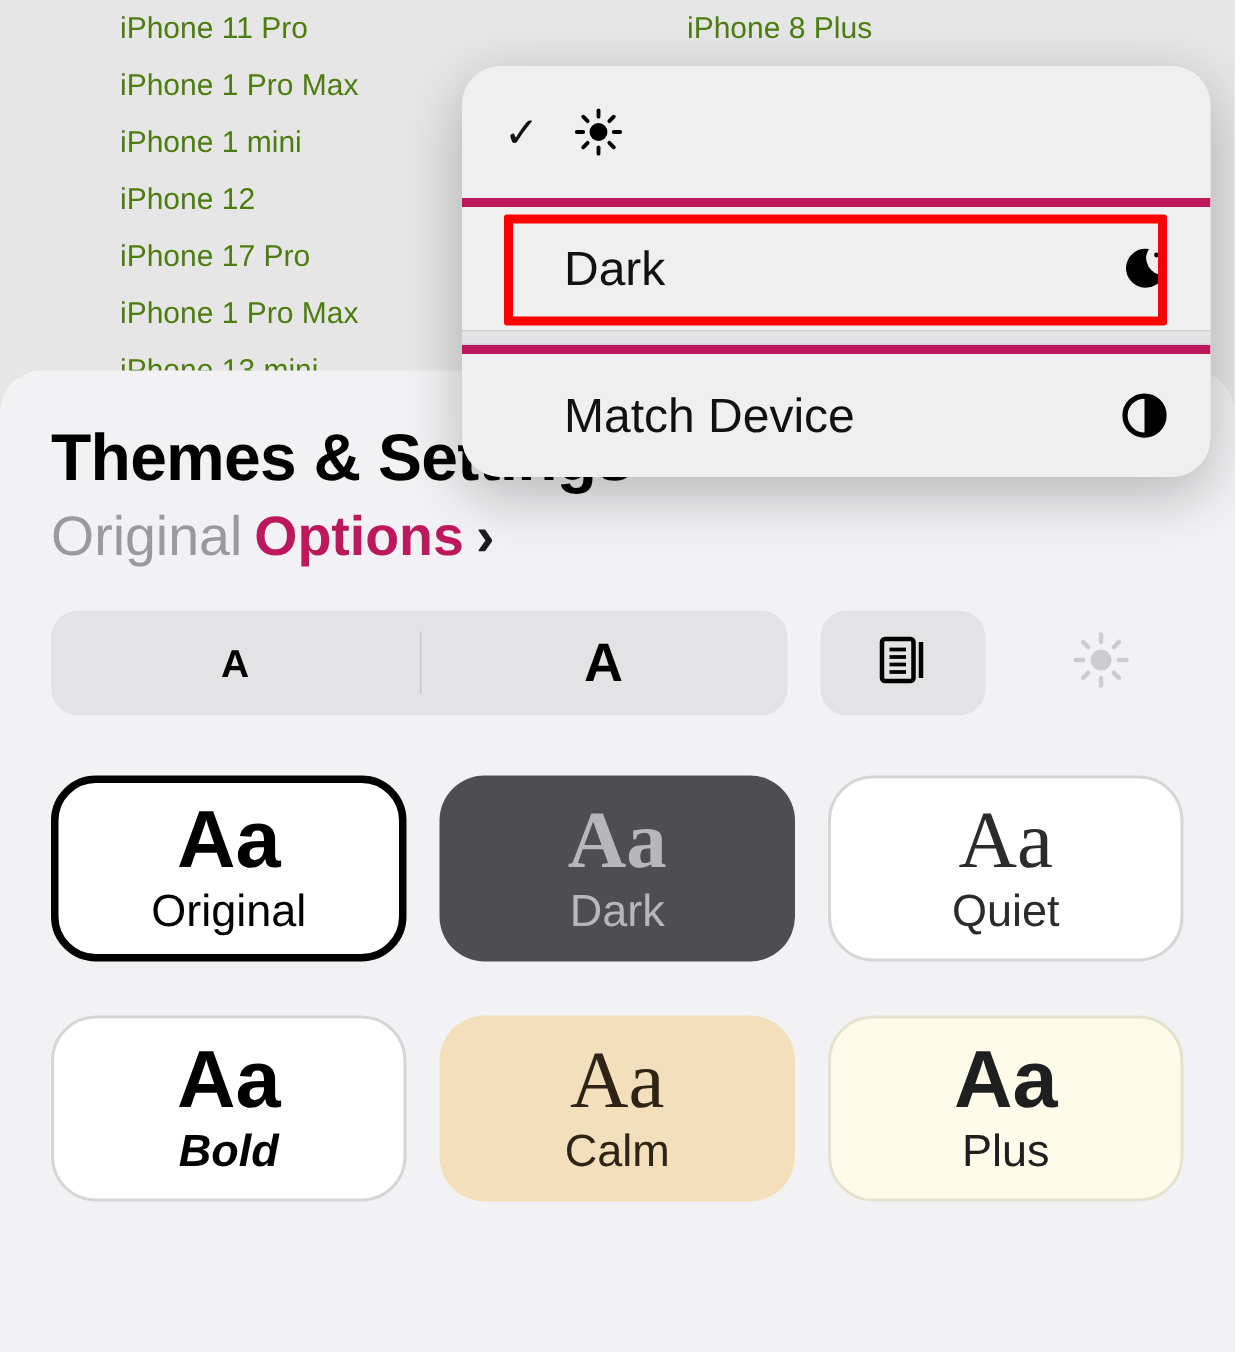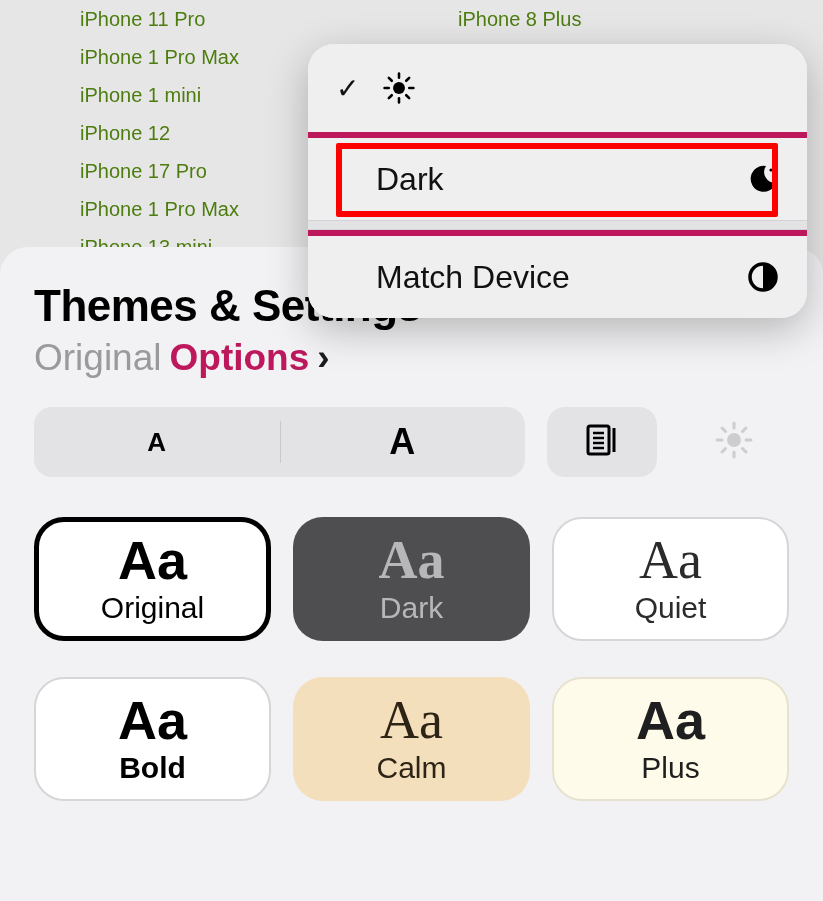--- a/index.html
+++ b/index.html
@@ -129,21 +129,21 @@
   .theme-card .label { font-size: 30px; margin-top: 4px; }
 
   .card-original { background: #fff; border: 5px solid #000; color:#000; }
   .card-original .aa { font-weight: 700; }
   .card-quiet { background: #4e4e50; color: #b7b7ba; }
   .card-quiet .aa { font-family: Georgia, serif; font-weight: 600; }
   .card-paper { background: #fff; border: 2px solid #d6d6d9; color:#2b2b2b; }
   .card-paper .aa { font-family: Georgia, serif; font-weight: 500; }
   .card-bold { background: #fff; border: 2px solid #d6d6d9; color:#000; }
   .card-bold .aa { font-weight: 800; }
-  .card-bold .label { font-weight: 700; }
+  .card-bold .label { font-weight: 700; font-style: italic; }
   .card-calm { background: #f3dfbb; color:#2d2416; }
   .card-calm .aa { font-family: Georgia, serif; font-weight: 500; }
   .card-focus { background: #fffbea; border: 2px solid #e7e2cf; color:#1f1f1f; }
   .card-focus .aa { font-weight: 600; }
 
   
   .popover {
     position: absolute;
     top: 44px;
     left: 308px;

